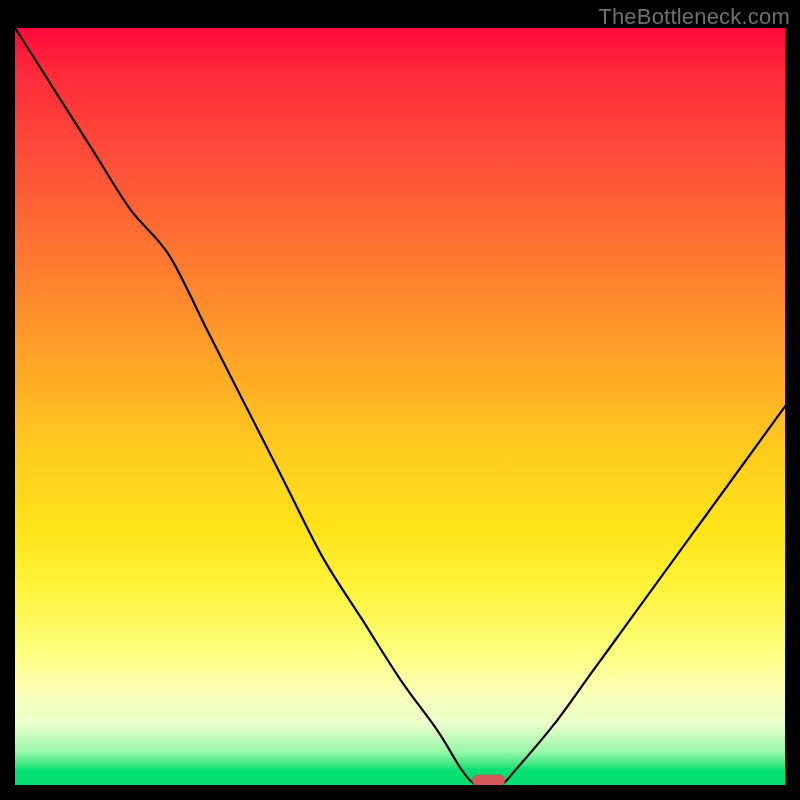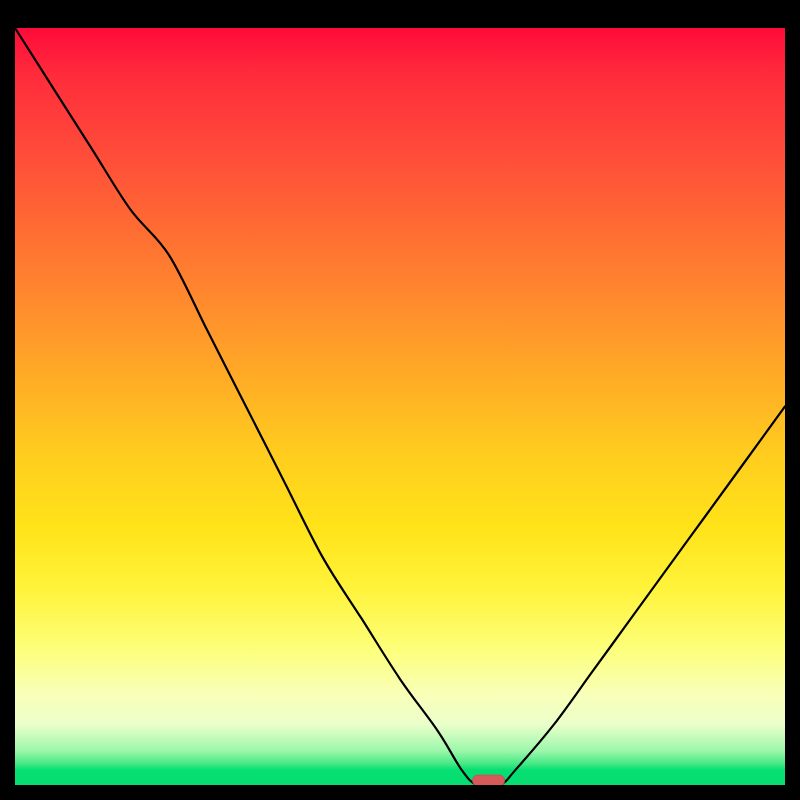--- a/index.html
+++ b/index.html
@@ -72,20 +72,21 @@
     fill: #d65a5a;
     stroke: #c44c4c;
     stroke-width: 0.6;
   }
 </style>
 </head>
 <body>
 
 <div class="frame">
 
+  <div class="watermark">TheBottleneck.com</div>
 
   <div class="plot-area">
     <svg class="curve" viewBox="0 0 770 757" preserveAspectRatio="none">
       <path id="curve-path" d="M 0.00 0.00 C 6.42 10.09, 25.67 40.37, 38.50 60.56 C 51.33 80.75, 64.17 100.93, 77.00 121.12 C 89.83 141.31, 102.67 164.02, 115.50 181.68 C 128.33 199.34, 141.17 206.91, 154.00 227.10 C 166.83 247.29, 179.67 277.57, 192.50 302.80 C 205.33 328.03, 218.17 353.27, 231.00 378.50 C 243.83 403.73, 256.67 428.97, 269.50 454.20 C 282.33 479.43, 295.17 507.19, 308.00 529.90 C 320.83 552.61, 333.67 570.27, 346.50 590.46 C 359.33 610.65, 372.17 632.10, 385.00 651.02 C 397.83 669.94, 413.23 688.87, 423.50 704.01 C 433.77 719.15, 440.18 733.03, 446.60 741.86 C 453.02 750.69, 455.58 754.48, 462.00 757.00 C 468.42 759.52, 478.68 759.52, 485.10 757.00 C 491.52 754.48, 491.52 751.95, 500.50 741.86 C 509.48 731.77, 526.17 712.84, 539.00 696.44 C 551.83 680.04, 564.67 661.11, 577.50 643.45 C 590.33 625.79, 603.17 608.12, 616.00 590.46 C 628.83 572.80, 641.67 555.13, 654.50 537.47 C 667.33 519.81, 680.17 502.14, 693.00 484.48 C 705.83 466.82, 718.67 449.15, 731.50 431.49 C 744.33 413.83, 763.58 387.33, 770.00 378.50"></path>
       <rect id="marker-pill" class="pill" rx="5" ry="5" width="32" height="11" x="457.6" y="747.0"></rect>
     </svg>
   </div>
 
 </div>
 

